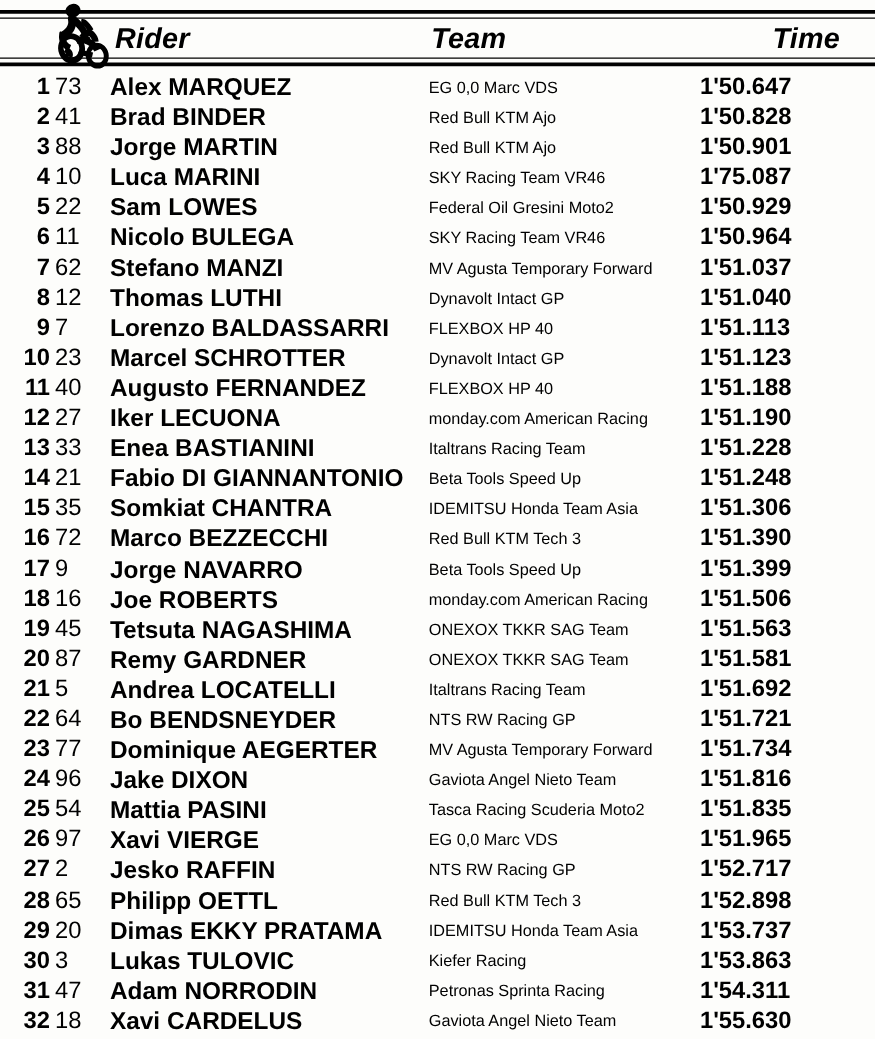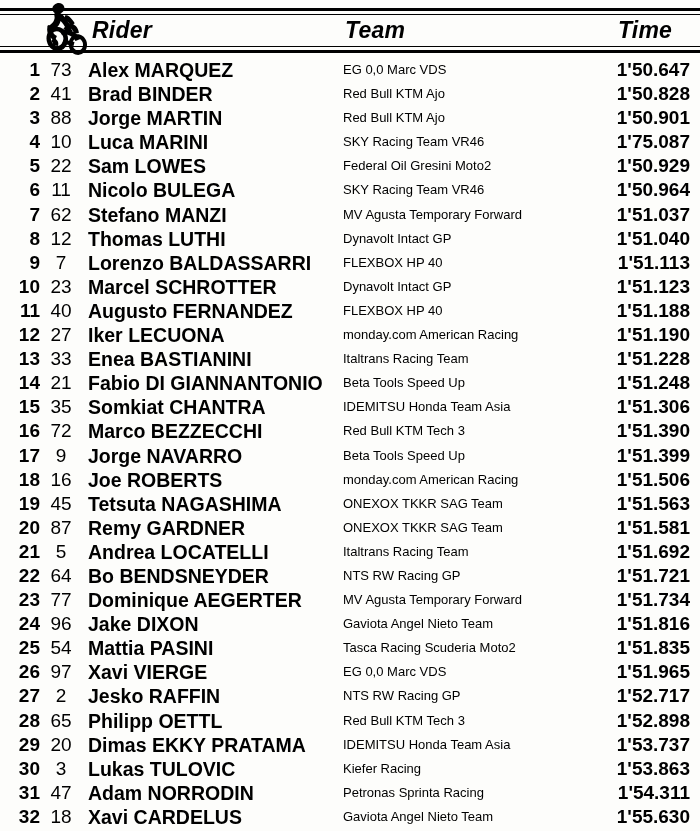--- a/index.html
+++ b/index.html
@@ -88,41 +88,40 @@
   .c-pos {
     left: 0;
     width: 40px;
     text-align: right;
     font-size: 19px;
     font-weight: bold;
   }
   .c-num {
     left: 44px;
     width: 34px;
-    text-align: center;
+    text-align: left;
     font-size: 19px;
     font-weight: normal;
   }
   .c-rider {
     left: 88px;
     font-size: 19.5px;
     font-weight: bold;
   }
   .c-rider .first {
     font-weight: bold;
   }
   .c-team {
     left: 343px;
     font-size: 13px;
     font-weight: normal;
   }
   .c-time {
     left: 560px;
     width: 130px;
-    text-align: right;
     font-size: 19px;
     font-weight: bold;
   }
 </style>
 </head>
 <body>
 
 <div id="sheet">
 
   <div id="header">

